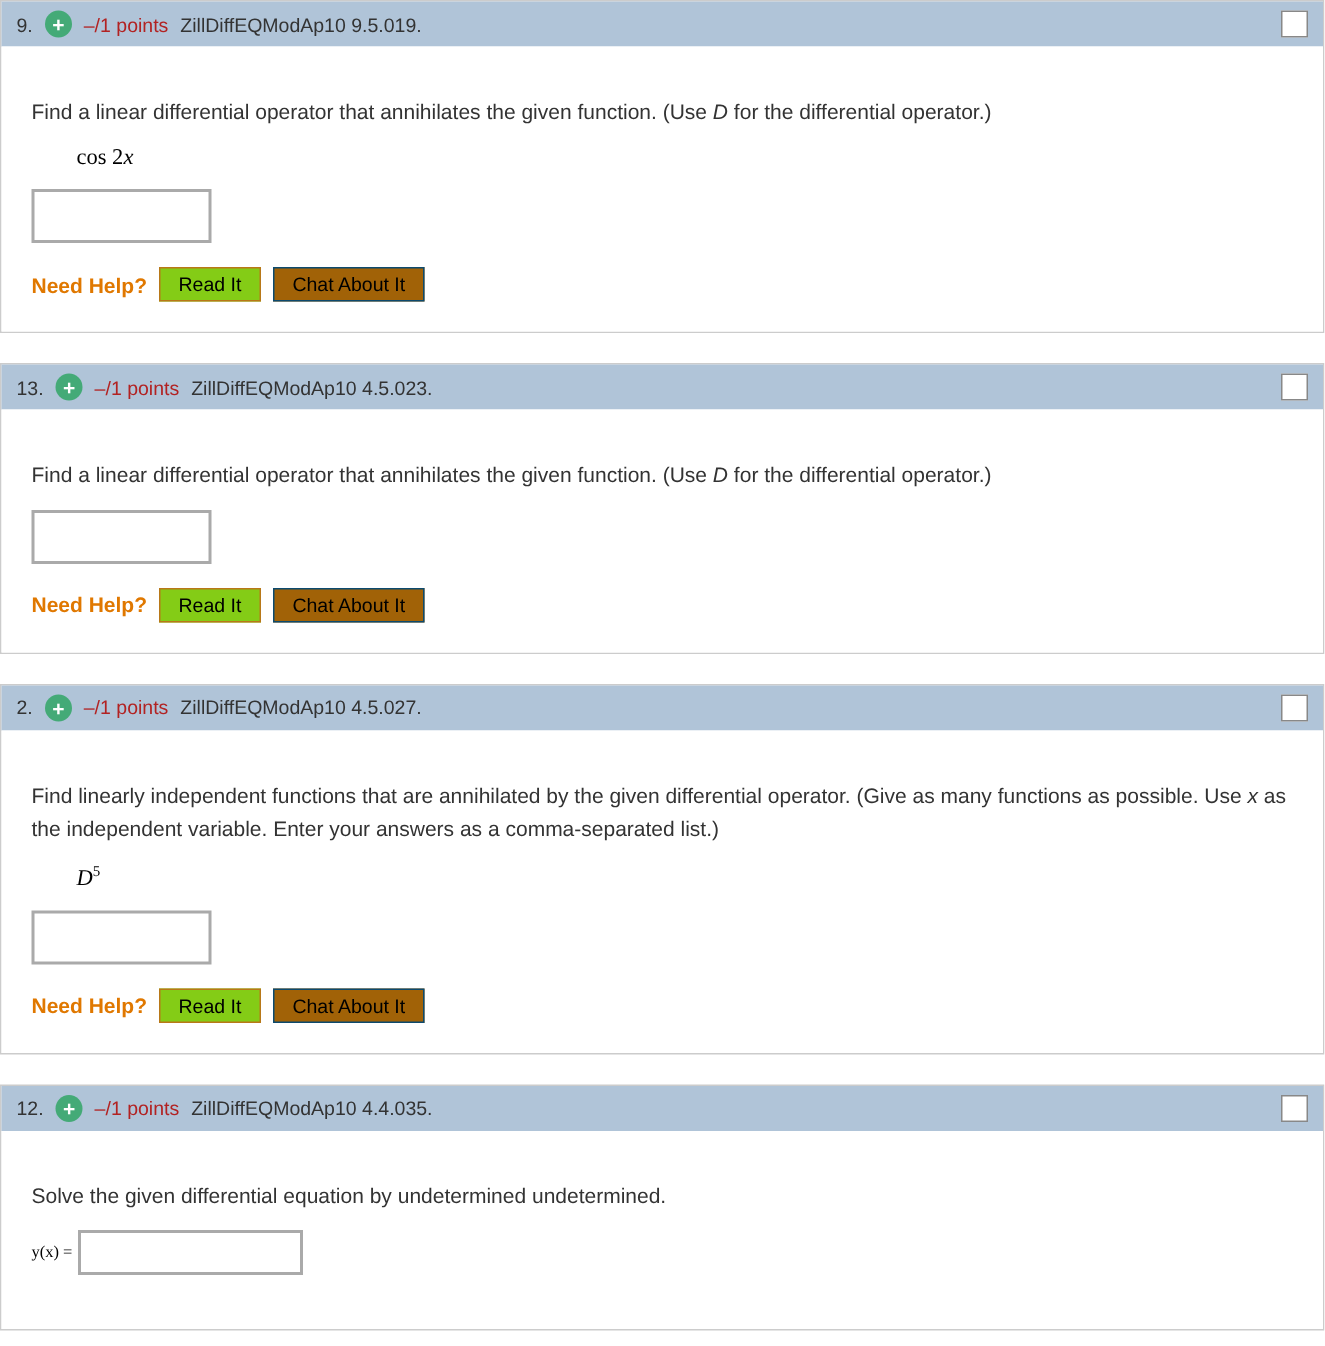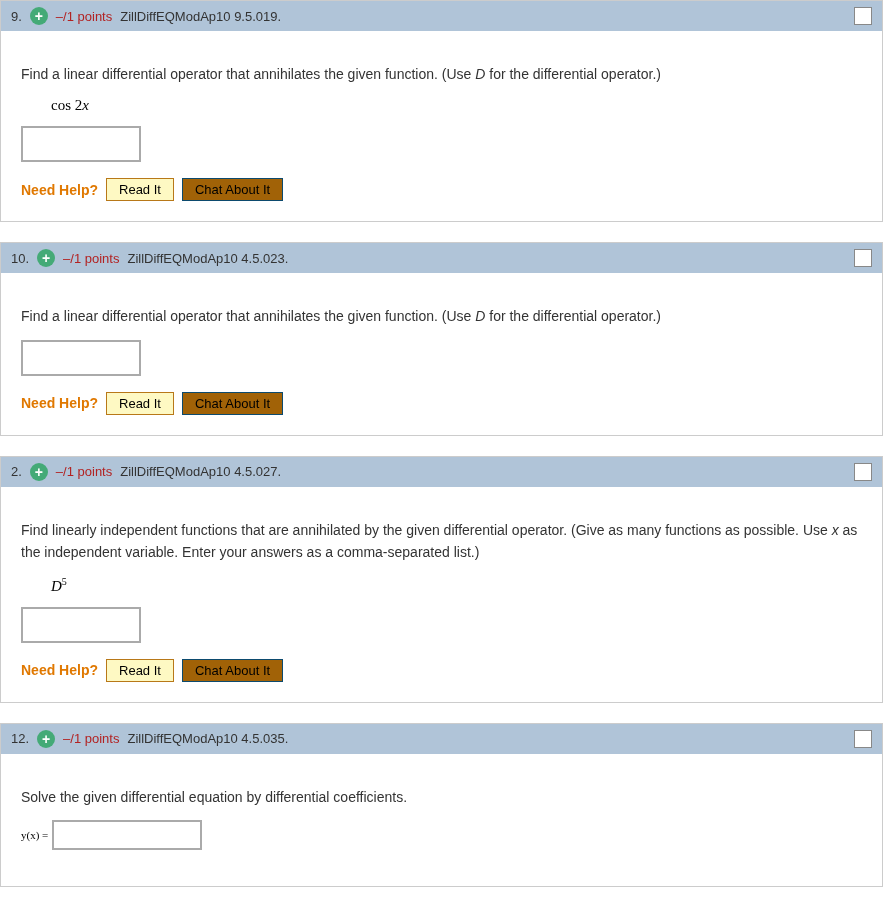--- a/index.html
+++ b/index.html
@@ -103,21 +103,21 @@
       margin-top: 4px;
     }
 
     .need-help-label {
       color: #e07800;
       font-weight: bold;
       font-size: 14px;
     }
 
     .btn-read-it {
-      background: #fef9c3;
+      background: #84cc16;
       border: 1px solid #b87818;
       color: #000;
       padding: 3px 12px;
       font-size: 13px;
       cursor: pointer;
       font-weight: normal;
     }
 
     .btn-chat-about-it {
       background: #a16207;
@@ -166,21 +166,21 @@
     <div class="need-help-row">
       <span class="need-help-label">Need Help?</span>
       <button class="btn-read-it">Read It</button>
       <button class="btn-chat-about-it">Chat About It</button>
     </div>
   </div>
 </div>
 
 <div class="question-block">
   <div class="question-header">
-    <span class="question-number">10.</span>
+    <span class="question-number">13.</span>
     <span class="plus-icon">+</span>
     <span class="points-label">–/1 points</span>
     <span class="problem-id">ZillDiffEQModAp10 4.5.023.</span>
     <span class="checkbox-area"></span>
   </div>
   <div class="question-body">
     <p class="question-text">
       Find a linear differential operator that annihilates the given function. (Use <em>D</em> for the differential operator.)
     </p>
     <input class="answer-input" type="text" style="">
@@ -214,23 +214,23 @@
       <button class="btn-chat-about-it">Chat About It</button>
     </div>
   </div>
 </div>
 
 <div class="question-block">
   <div class="question-header">
     <span class="question-number">12.</span>
     <span class="plus-icon">+</span>
     <span class="points-label">–/1 points</span>
-    <span class="problem-id">ZillDiffEQModAp10 4.5.035.</span>
-    <span class="checkbox-area"></span>
-  </div>
-  <div class="question-body">
-    <p class="question-text">Solve the given differential equation by differential coefficients.</p>
+    <span class="problem-id">ZillDiffEQModAp10 4.4.035.</span>
+    <span class="checkbox-area"></span>
+  </div>
+  <div class="question-body">
+    <p class="question-text">Solve the given differential equation by undetermined undetermined.</p>
     <div style="display:flex; align-items:center; margin-bottom: 16px;">
       <span class="math-block" style="margin:0; font-family:'Times New Roman',serif; font-size:11px;">y(x) =</span>
       <input class="answer-input-inline" type="text" style="">
     </div>
   </div>
 </div>
 
 </body></html>

